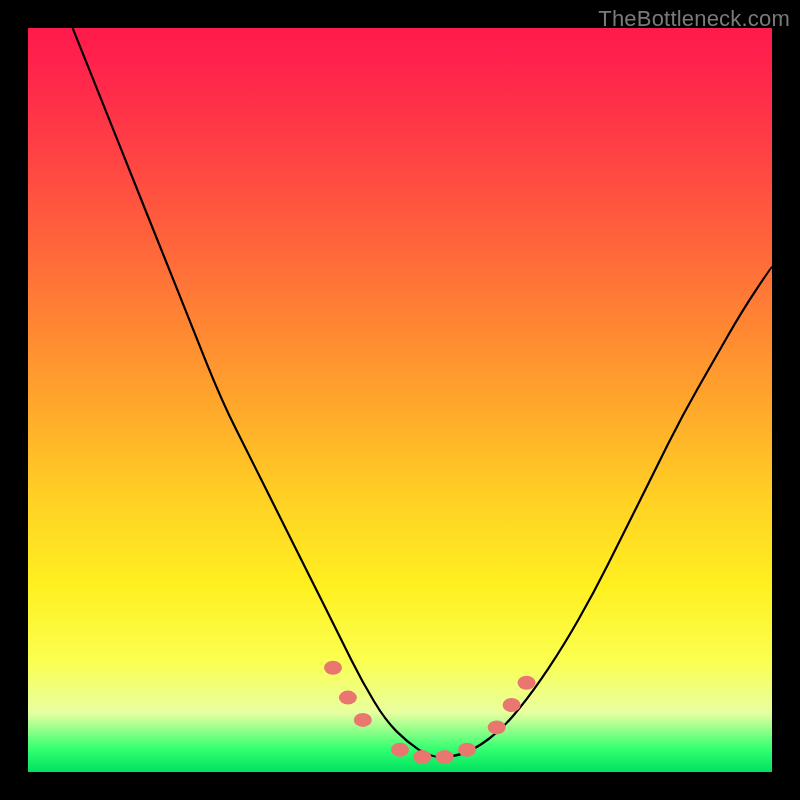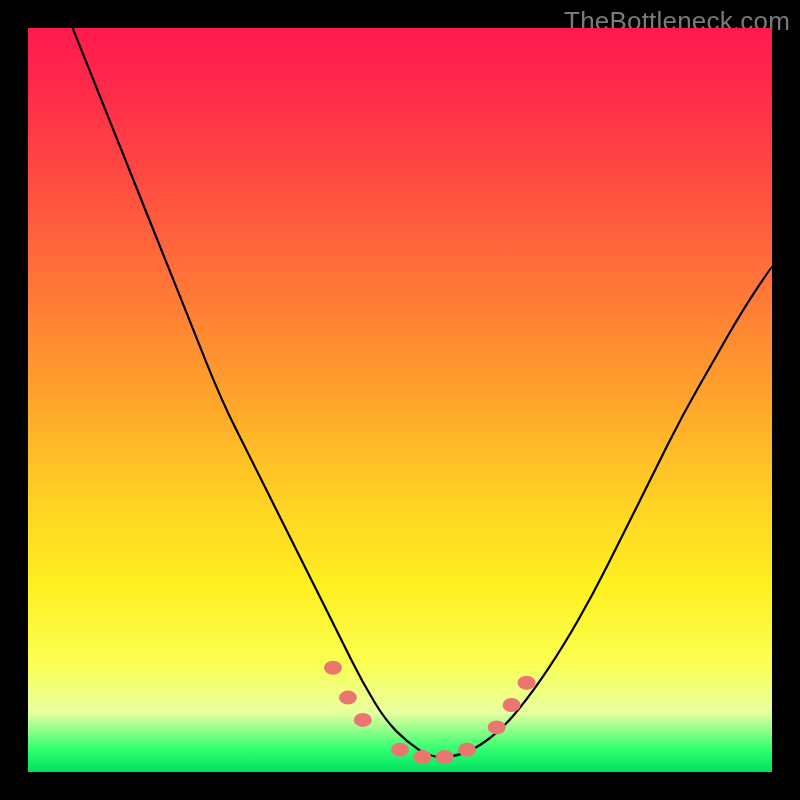--- a/index.html
+++ b/index.html
@@ -48,21 +48,21 @@
   }
   .dots {
     position: absolute;
     inset: 0;
   }
   .watermark {
     position: absolute;
     top: 6px;
     right: 10px;
     color: #7a7a7a;
-    font-size: 26px;
+    font-size: 22px;
     letter-spacing: 0.2px;
     font-weight: 400;
   }
 </style>
 </head>
 <body>
 
 <div class="frame">
   <div class="watermark">TheBottleneck.com</div>
 

